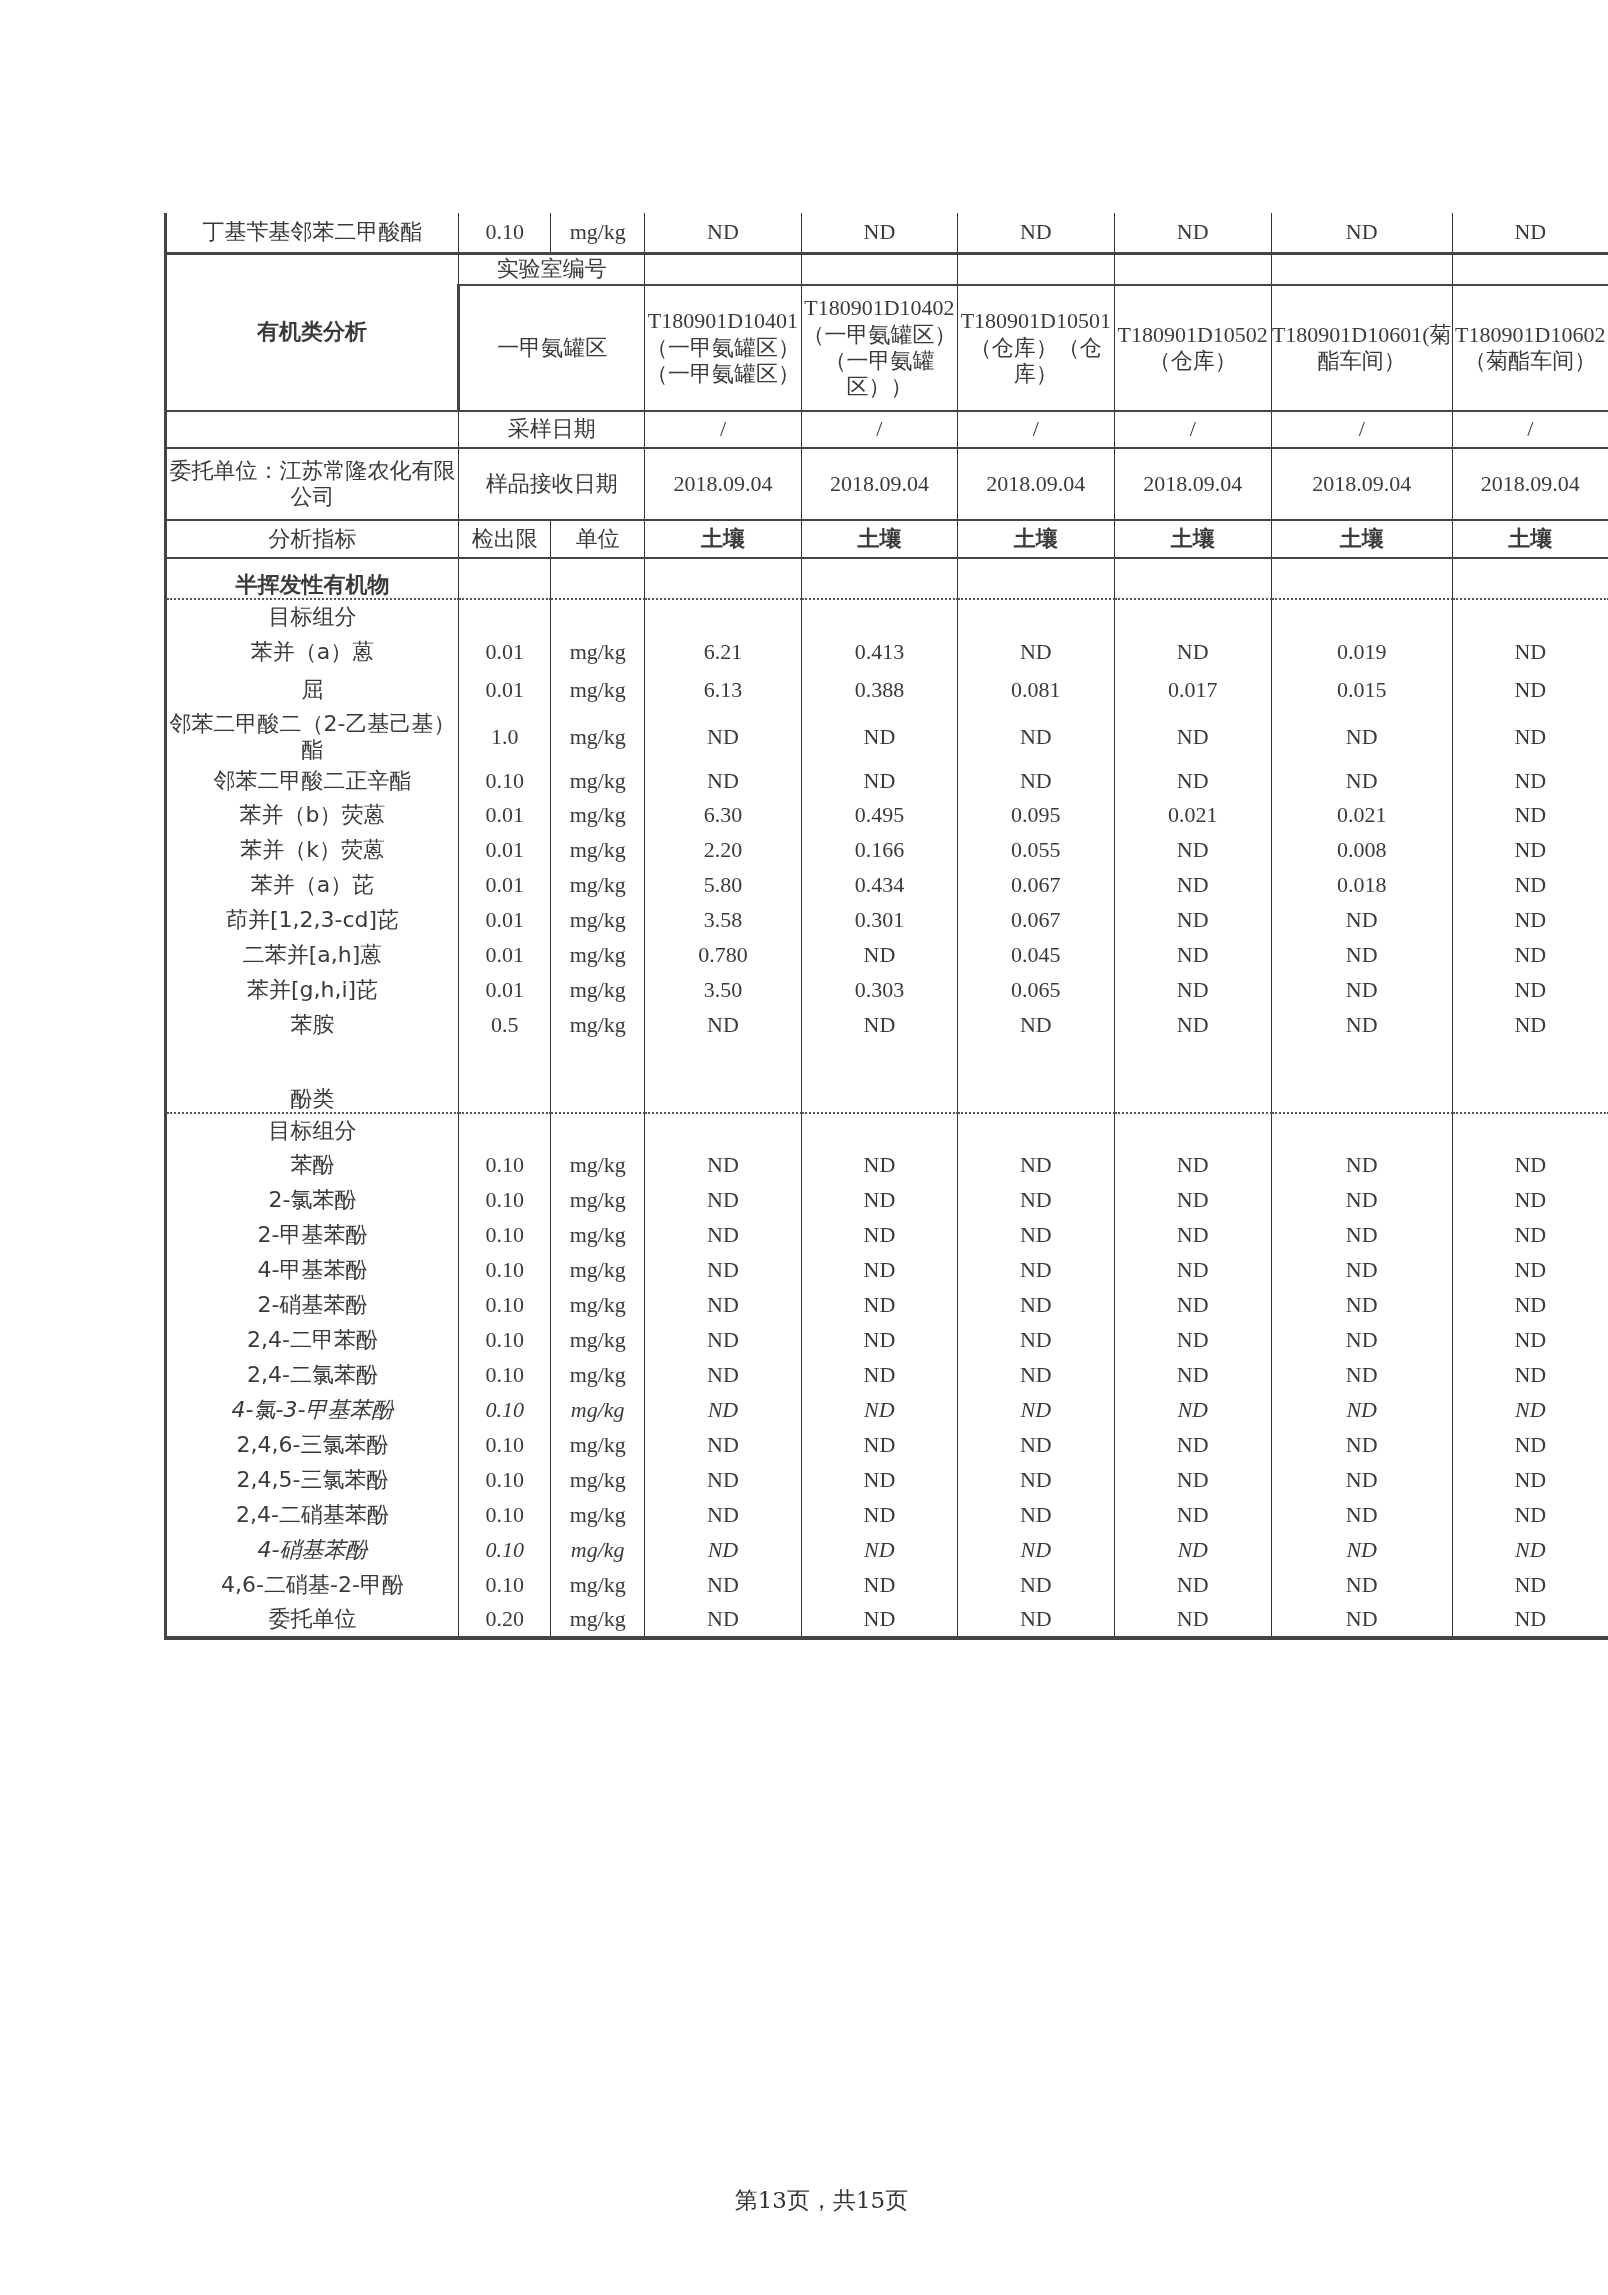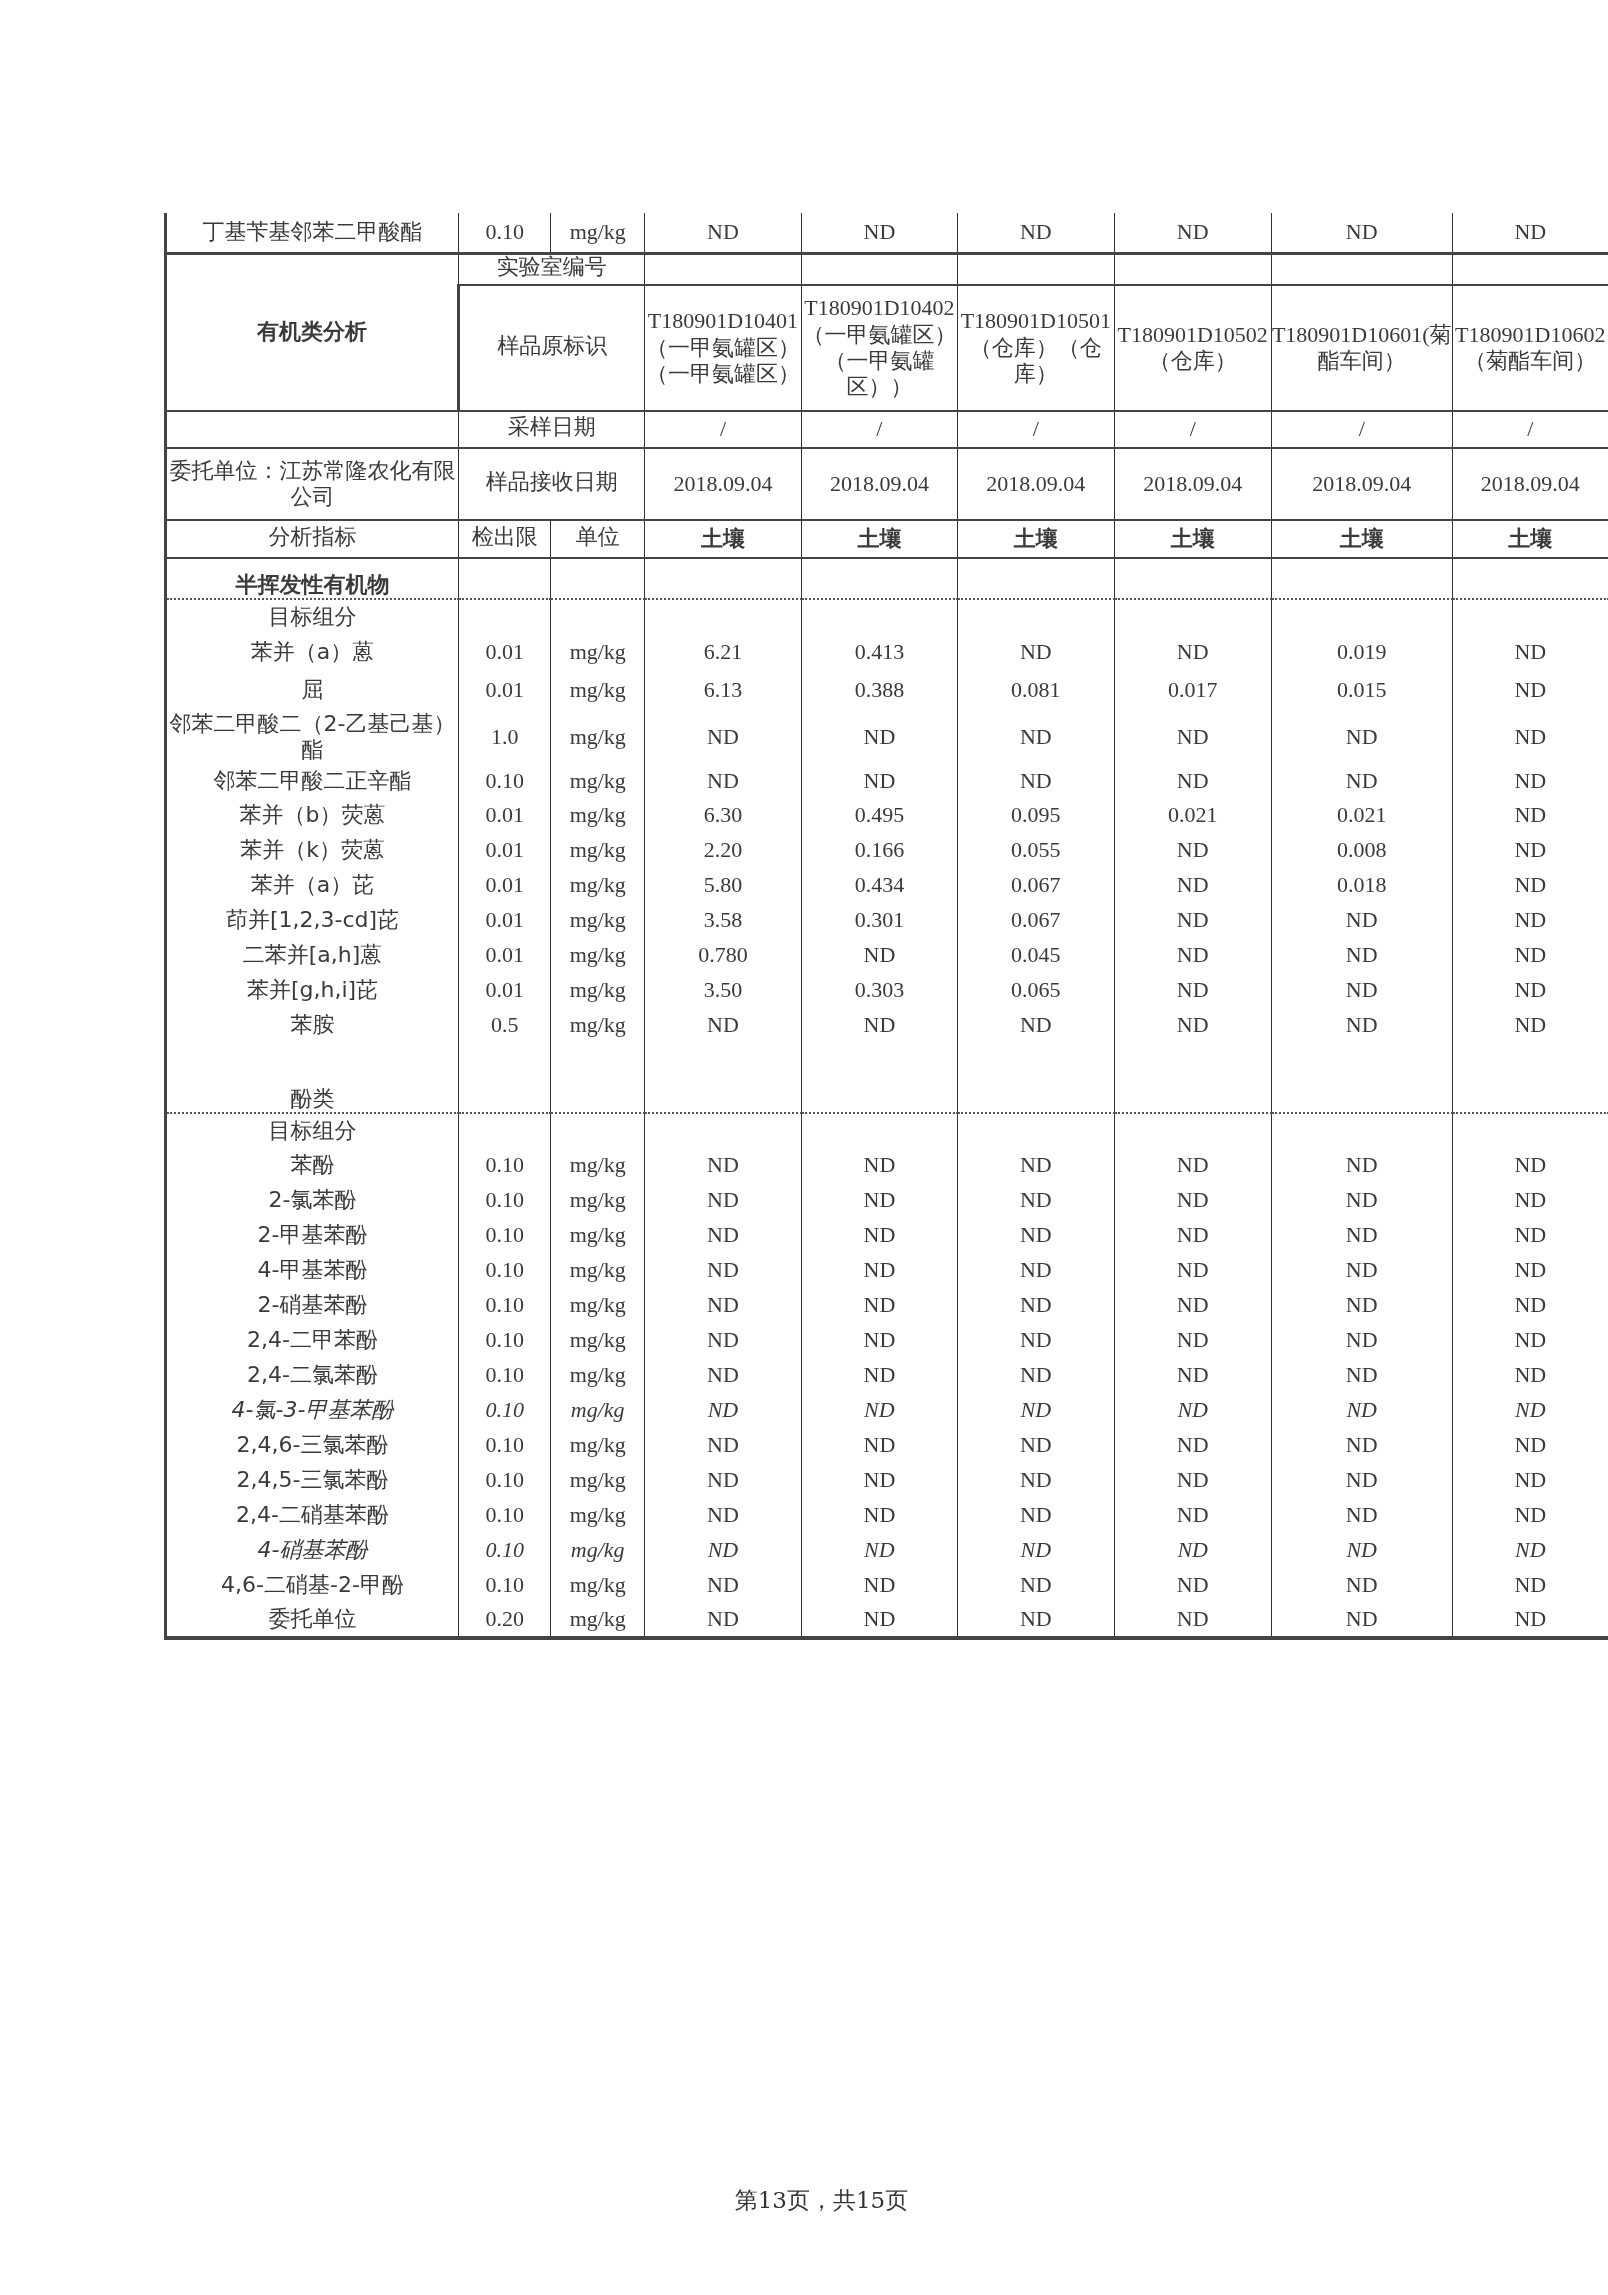--- a/index.html
+++ b/index.html
@@ -19,21 +19,21 @@
   }
   .tbl td:first-child { border-left: 3.3px solid #444; }
   .thick-top td { border-top: 3.3px solid #444; }
   .thin-top td { border-top: 2px solid #444; }
   .dotted-top td { border-top: 2.7px dotted #555; }
   .bottom td { border-bottom: 4px solid #444; }
   .bold-title { font-family: "DejaVu Sans", sans-serif; font-size: 35px; font-weight: bold; color: #333; }
   .section { font-family: "DejaVu Sans", sans-serif; font-size: 24px; font-weight: bold; color: #333; }
   .subsection { font-family: "DejaVu Sans", sans-serif; font-size: 23px; color: #333; }
   .soil { font-family: "DejaVu Sans", sans-serif; font-size: 22px; font-weight: bold; color: #333; }
-  .hdr { font-family: Liberation Mono, monospace; font-size: 21.4px; color: #555; }
+  .hdr { font-family: Liberation Serif, serif; font-size: 21.4px; color: #555; }
   .sid { font-size: 21.4px; line-height: 31px; color: #333; }
   .analyte { font-family: "DejaVu Sans", sans-serif; font-size: 21.4px; color: #555; }
   .client { font-family: "DejaVu Sans", sans-serif; font-size: 21px; color: #666; line-height: 29px; }
   .no-b td { border-top: none; }
   .footer {
     position: absolute; left: 0; width: 1609px; top: 2185px; text-align: center;
     font-family: "DejaVu Serif", serif; font-size: 23px; color: #333; margin-left: 17px;
   }
 </style>
 </head>
@@ -70,21 +70,21 @@
       <td colspan="2" class="hdr">实验室编号</td>
       <td></td>
       <td></td>
       <td></td>
       <td></td>
       <td></td>
       <td></td>
     </tr>
 
     <tr class="thin-top" style="height:126px">
-      <td colspan="2" class="hdr" style="border-top:2px solid #444">样品原标识</td>
+      <td colspan="2" class="hdr" style="border-top:2px solid #444">一甲氨罐区</td>
       <td class="sid" style="border-top:2px solid #444">T180901D10401（一甲氨罐区）（一甲氨罐区）</td>
       <td class="sid" style="border-top:2px solid #444">T180901D10402（一甲氨罐区）（一甲氨罐区））</td>
       <td class="sid" style="border-top:2px solid #444">T180901D10501（仓库）（仓库）</td>
       <td class="sid" style="border-top:2px solid #444">T180901D10502（仓库）</td>
       <td class="sid" style="border-top:2px solid #444">T180901D10601(菊酯车间）</td>
       <td class="sid" style="border-top:2px solid #444">T180901D10602（菊酯车间）</td>
     </tr>
 
     <tr class="thin-top" style="height:37px">
       <td></td>

